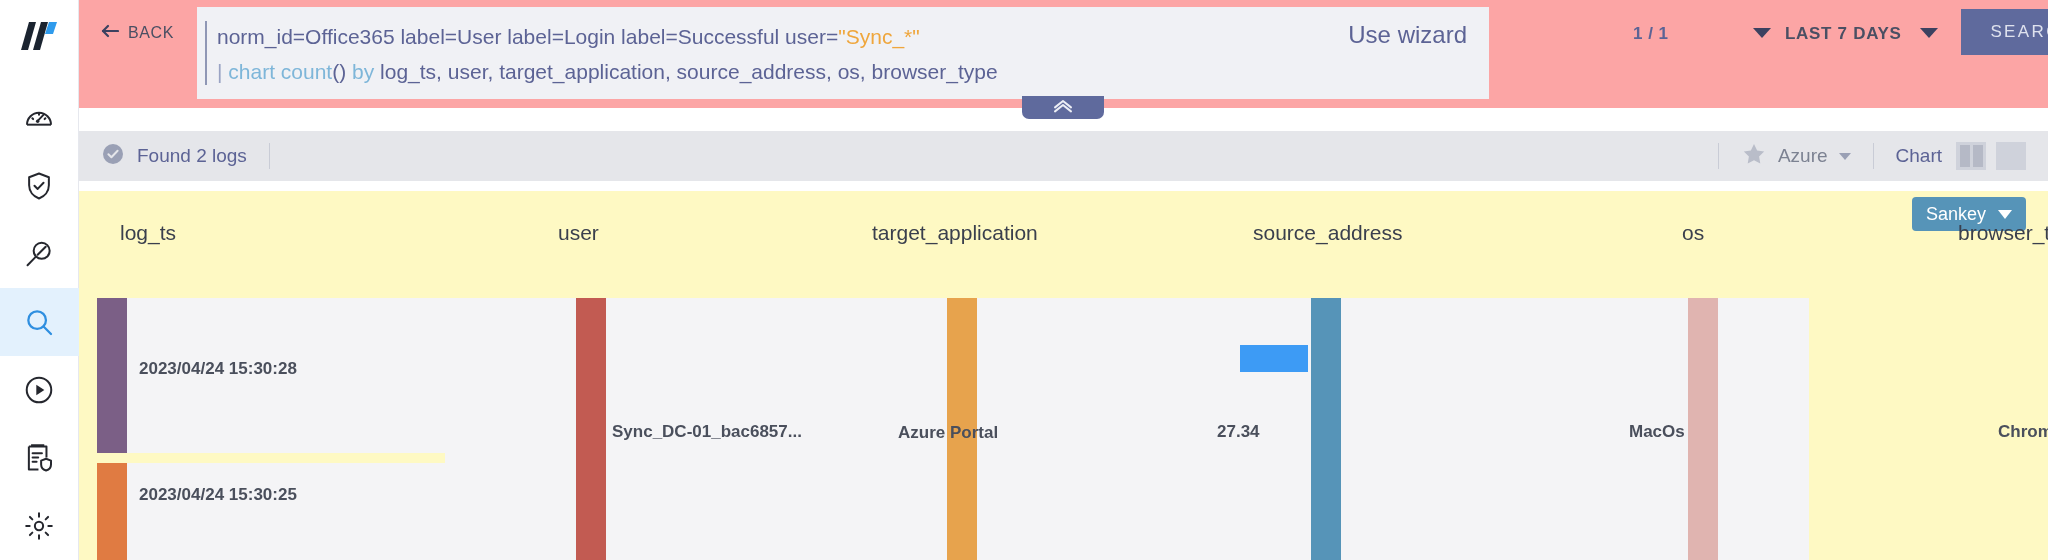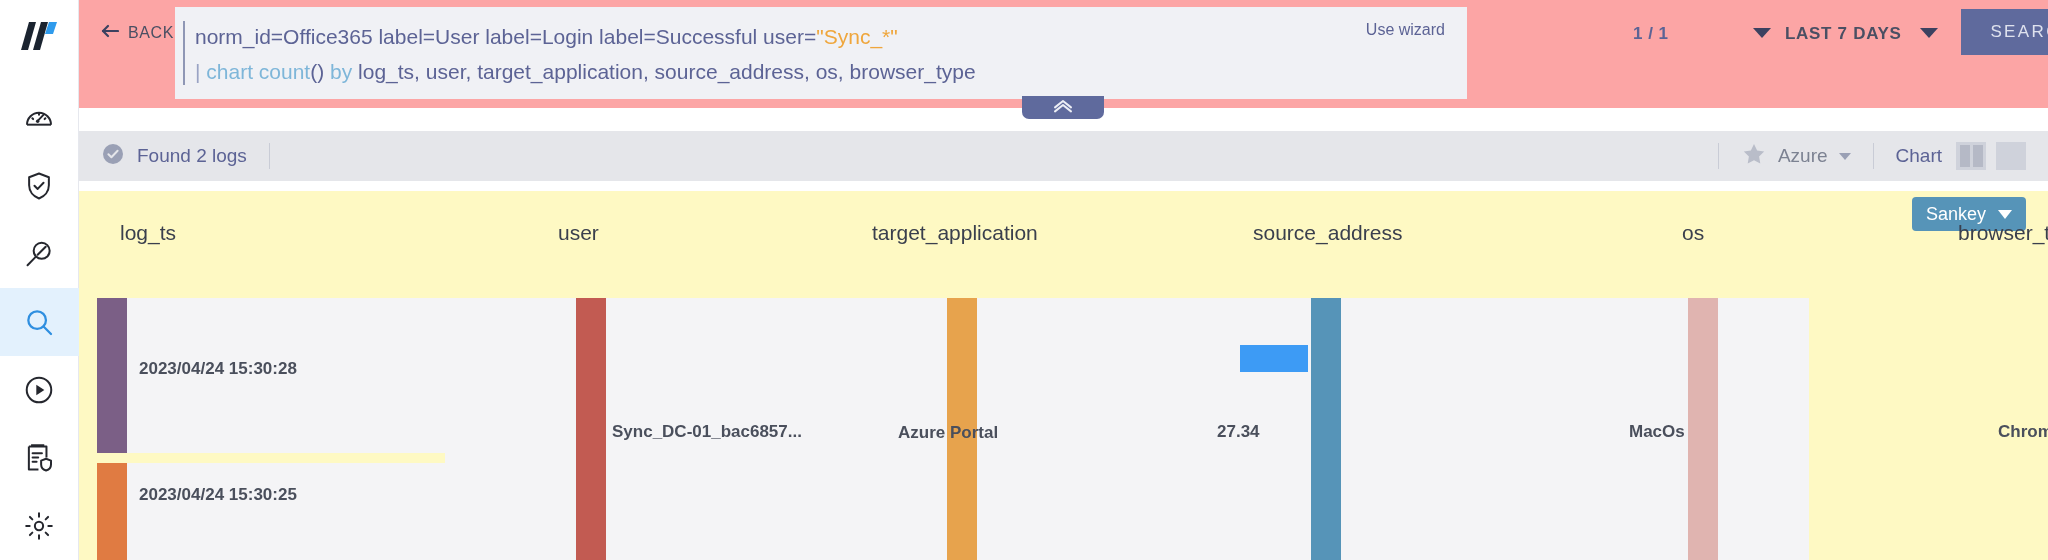--- a/index.html
+++ b/index.html
@@ -32,41 +32,41 @@
     position: absolute; left: 79px; top: 0; right: 0; height: 108px;
     background: #fca5a5; display: flex; align-items: flex-start;
   }
   .back-btn {
     display: flex; align-items: center; gap: 9px;
     margin-left: 22px; margin-top: 24px;
     color: #4a4f63; font-size: 16px; letter-spacing: 0.6px;
     cursor: pointer; white-space: nowrap;
   }
   .query-box {
-    margin-left: 1px; margin-top: 7px;
+    margin-left: 23px; margin-top: 7px;
     width: 1292px; min-height: 82px;
     background: #f0f1f5;
     padding: 12px 18px 10px 20px;
     position: relative;
     display: flex;
   }
   .query-bar-accent {
     position:absolute; left: 8px; top: 14px; bottom: 14px; width: 2px; background: #8f97b5;
   }
   .query-text {
     font-size: 21px; line-height: 35px; color: #5c6395;
     font-family: "Liberation Sans", sans-serif;
     max-width: 1035px; word-break: break-word;
   }
   .q-orange { color: #efa63c; }
   .q-blue   { color: #7eb6d9; }
   .q-pipe   { color: #9aa3c4; }
   .use-wizard {
     position: absolute; right: 22px; top: 14px;
-    font-size: 16px; color: #5c6395; cursor: pointer; white-space: nowrap;
+    font-size: 24px; color: #5c6395; cursor: pointer; white-space: nowrap;
   }
   .page-count {
     position: absolute; left: 1554px; top: 24px;
     font-size: 17px; color: #5c6395; font-weight: bold; letter-spacing: .5px;
   }
   .caret {
     width: 0; height: 0; border-left: 9px solid transparent; border-right: 9px solid transparent;
     border-top: 10px solid #3c4160; cursor: pointer;
   }
   .caret.sm { border-left-width:6px; border-right-width:6px; border-top-width:7px; border-top-color:#9aa0b5;}

